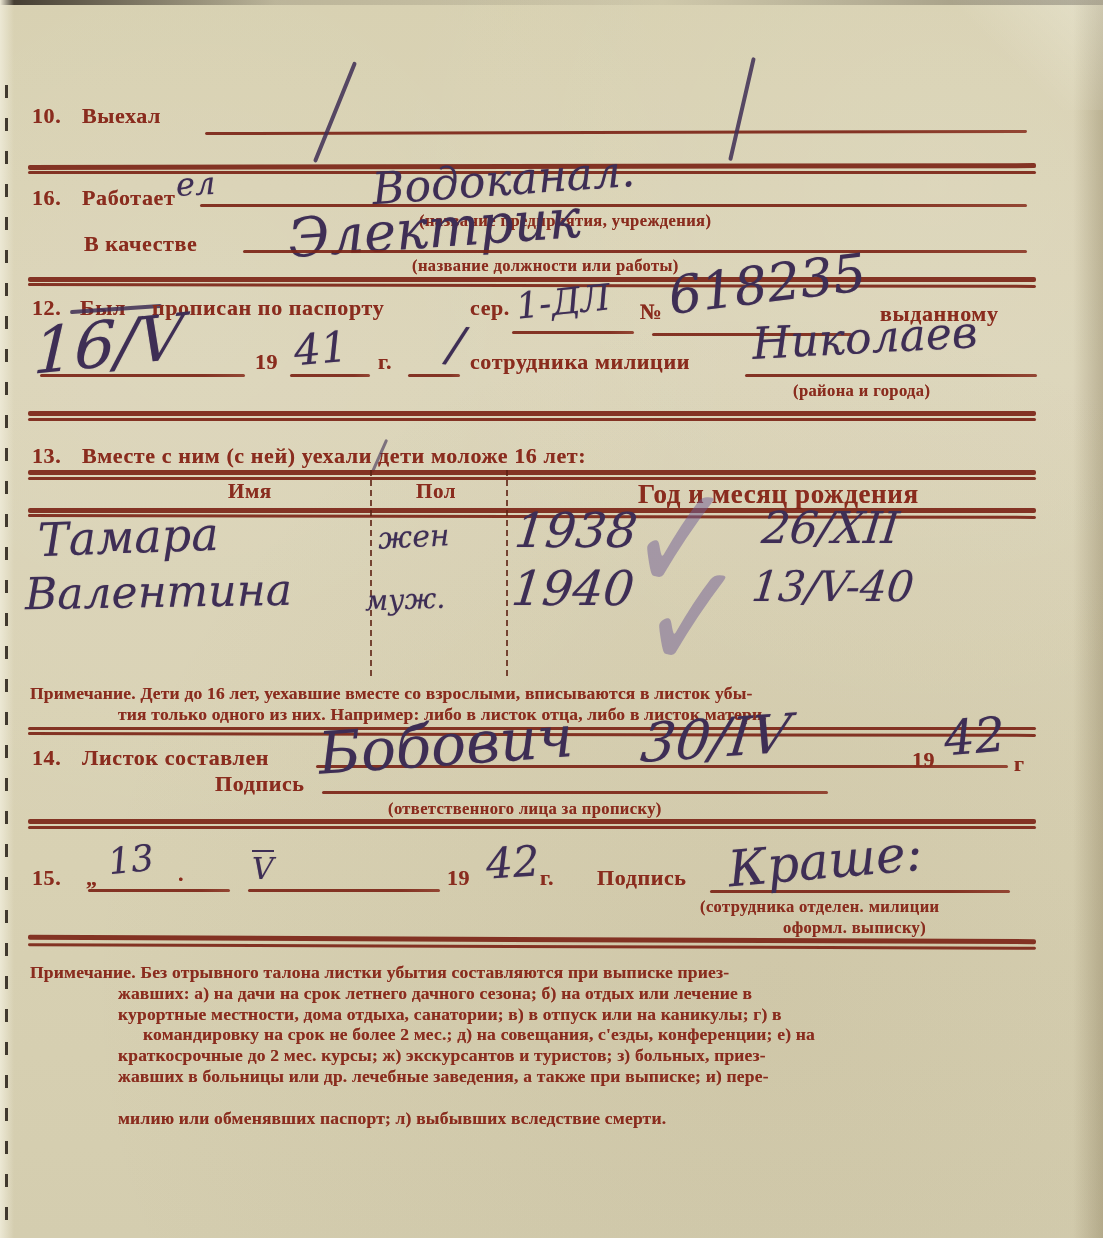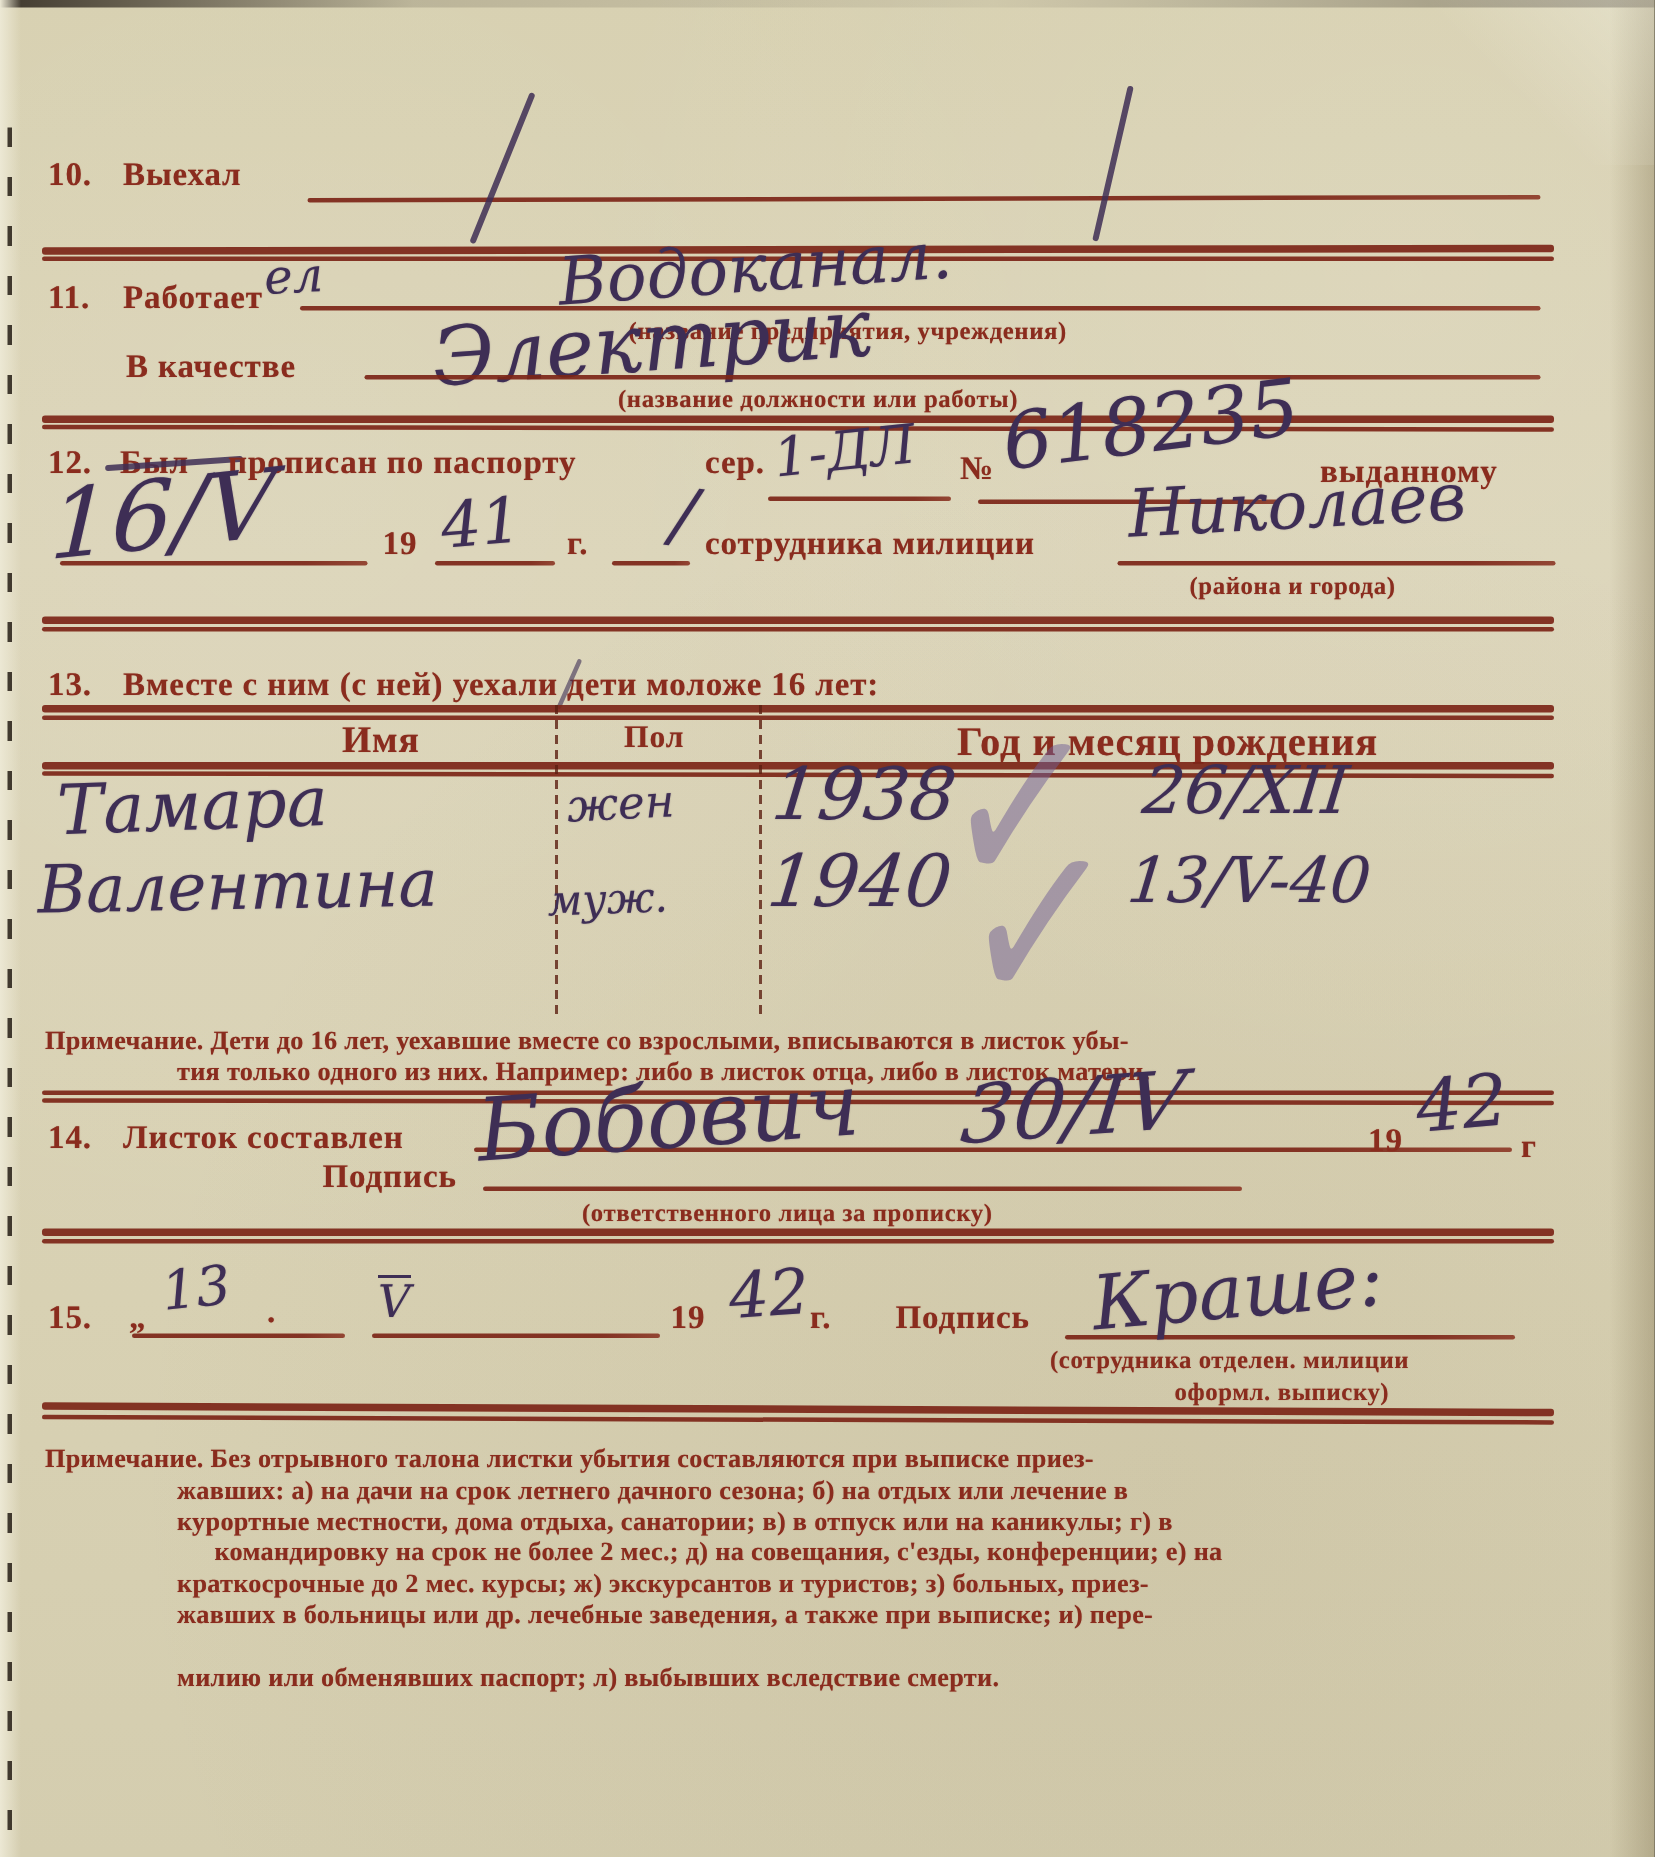--- a/index.html
+++ b/index.html
@@ -55,21 +55,21 @@
 
   <span class="pt" style="left:32px; top:104px;">10.</span>
   <span class="pt" style="left:82px; top:104px;">Выехал</span>
   <div class="rule thin" style="left:205px; top:131px; width:822px; transform:rotate(-.15deg);"></div>
   <div class="stroke" style="left:333px; top:58px; width:3.5px; height:108px; transform:rotate(22deg);"></div>
   <div class="stroke" style="left:740px; top:56px; width:3.5px; height:106px; transform:rotate(13deg);"></div>
 
   <div class="rule thick" style="left:28px; top:164px; width:1008px; transform:rotate(-.1deg);"></div>
   <div class="rule mid" style="left:28px; top:171px; width:1008px;"></div>
 
-  <span class="pt" style="left:32px; top:186px;">11.</span>
+  <span class="pt" style="left:32px; top:186px;">16.</span>
   <span class="pt" style="left:82px; top:186px;">Работает</span>
   <span class="hw" style="left:176px; top:168px; font-size:32px; transform:rotate(-3deg);">ел</span>
   <span class="hw" style="left:372px; top:158px; font-size:44px; transform:rotate(-4deg);">Водоканал.</span>
   <div class="rule thin" style="left:200px; top:204px; width:827px;"></div>
   <span class="pt hint" style="left:419px; top:212px;">(название предприятия, учреждения)</span>
   <span class="pt" style="left:84px; top:232px;">В качестве</span>
   <span class="hw" style="left:288px; top:202px; font-size:54px; transform:rotate(-4deg);">Электрик</span>
   <div class="rule thin" style="left:243px; top:250px; width:784px;"></div>
   <span class="pt hint" style="left:412px; top:257px;">(название должности или работы)</span>
 
@@ -103,21 +103,21 @@
 
   <div class="rule thick" style="left:28px; top:411px; width:1008px;"></div>
   <div class="rule mid" style="left:28px; top:418px; width:1008px;"></div>
 
   <span class="pt" style="left:32px; top:444px;">13.</span>
   <span class="pt" style="left:82px; top:444px;">Вместе с ним (с ней) уехали дети моложе 16 лет:</span>
   <div class="stroke" style="left:378px; top:438px; width:3px; height:36px; transform:rotate(24deg); opacity:.6;"></div>
 
   <div class="rule thick" style="left:28px; top:470px; width:1008px;"></div>
   <div class="rule mid" style="left:28px; top:477px; width:1008px;"></div>
-  <span class="pt" style="left:228px; top:480px; font-size:25px;">Имя</span>
+  <span class="pt" style="left:228px; top:480px; font-size:21px;">Имя</span>
   <span class="pt" style="left:416px; top:480px; font-size:21px;">Пол</span>
   <span class="pt" style="left:638px; top:480px; font-size:27px;">Год и месяц рождения</span>
   <div class="rule thick" style="left:28px; top:508px; width:1008px;"></div>
   <div class="rule mid" style="left:28px; top:515px; width:1008px; transform:rotate(.1deg);"></div>
   <div class="vdash" style="left:370px; top:470px; height:206px;"></div>
   <div class="vdash" style="left:506px; top:470px; height:206px;"></div>
 
   <span class="hw" style="left:38px; top:514px; font-size:46px; transform:rotate(-2deg);">Тамара</span>
   <span class="hw" style="left:378px; top:522px; font-size:30px; transform:rotate(-3deg);">жен</span>
   <span class="hw" style="left:515px; top:506px; font-size:48px; transform:skewX(-6deg);">1938</span>

